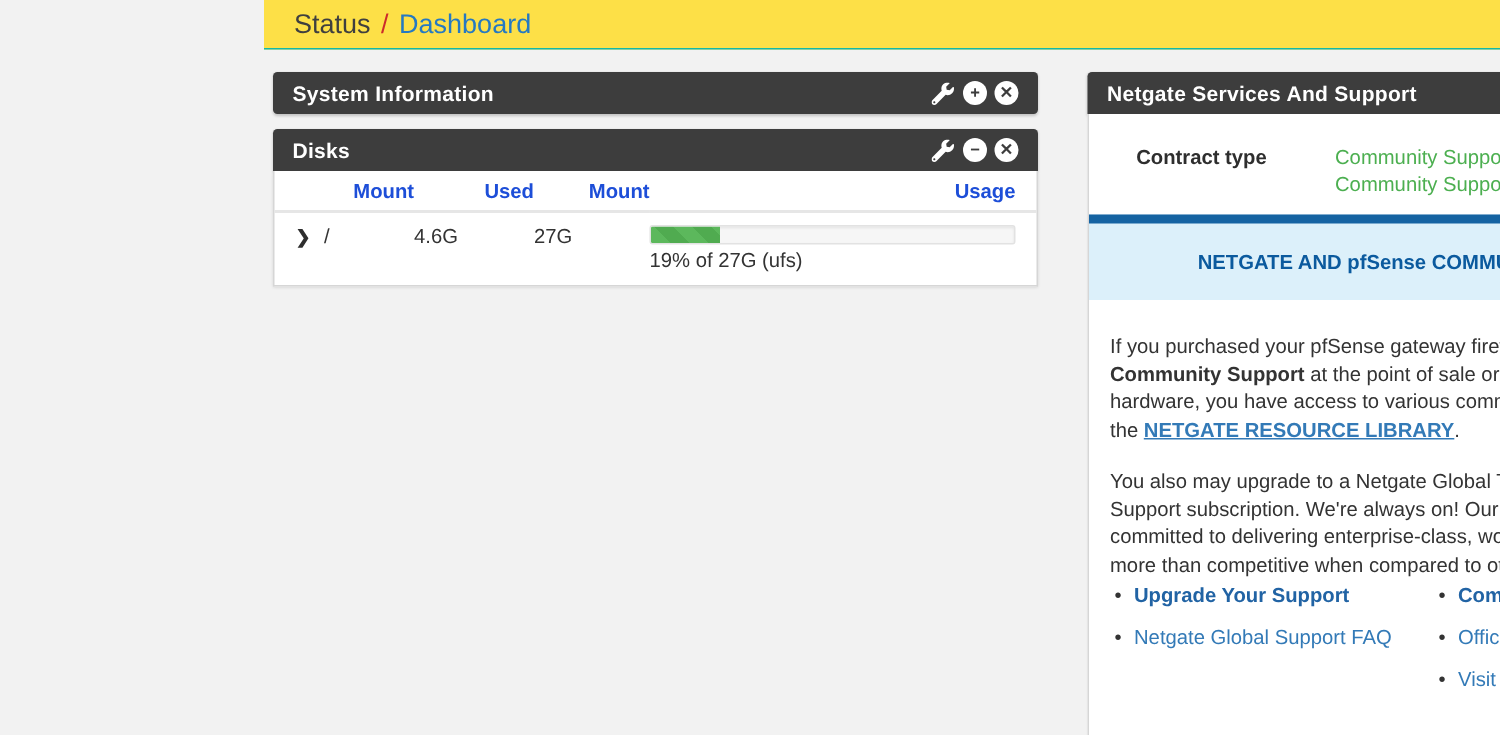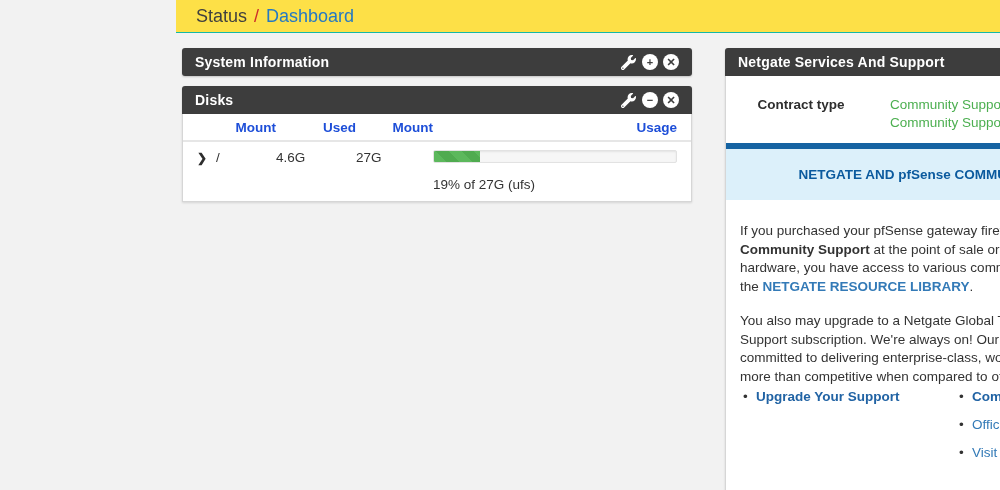--- a/index.html
+++ b/index.html
@@ -59,21 +59,21 @@
   .chev { color:#2e2e2e; font-size:12px; font-weight:bold; margin-right:9px; cursor:pointer; }
 
   .progress {
     height:13px; background:#f6f6f6; border:1px solid #e2e2e2; border-radius:2px;
     box-shadow:inset 0 1px 2px rgba(0,0,0,.08); overflow:hidden;
   }
   .progress-fill {
     height:100%;
     background:repeating-linear-gradient(45deg,#5cb85c,#5cb85c 9px,#50ab50 9px,#50ab50 18px);
   }
-  .usage-caption { margin-top:14px; font-size:13.5px; color:#333; }
+  .usage-caption { margin-top:3px; font-size:13.5px; color:#333; }
 
   
   .right-col { position:absolute; left:725px; top:48px; width:455px; }
   .right-body {
     background:#fff; border:1px solid #d6d6d6; border-top:none;
     box-shadow:0 1px 2px rgba(0,0,0,.12);
     height:600px; overflow:hidden; font-size:13.5px;
   }
   .contract-row { display:flex; padding:20px 14px 11px 14px; }
   .contract-label { flex:0 0 122px; text-align:center; font-weight:bold; color:#2e2e2e; line-height:18px; }
@@ -81,21 +81,21 @@
 
   .banner {
     border-top:6px solid #1563a2; background:#dcf0fa; height:57px;
     display:flex; align-items:center; justify-content:center;
   }
   .banner-text { font-weight:bold; color:#0b5a9e; font-size:13.5px; white-space:nowrap; }
 
   .para { margin:22px 14px 0 14px; line-height:18.5px; }
   .para.p2 { margin-top:16px; }
   .pline { white-space:nowrap; }
-  .blue-link { color:#337ab7; cursor:pointer; }
+  .blue-link { color:#337ab7; cursor:pointer;text-decoration:underline; }
   .blue-link.strong { font-weight:bold; }
 
   .bullets { display:flex; margin:3px 14px 0 14px; }
   .bullets ul { list-style:none; }
   .bullets ul.colL { width:216px; flex:0 0 216px; }
   .bullets li { position:relative; padding-left:16px; line-height:15px; margin-bottom:13px; white-space:nowrap; }
   .bullets li::before { content:"•"; position:absolute; left:3px; color:#333; }
   .bullets li a { color:#337ab7; text-decoration:none; cursor:pointer; }
   .bullets li.lead a { color:#2163a4; font-weight:bold;text-align:center; }
 </style>
@@ -196,20 +196,21 @@
     <div class="para p2">
       <div class="pline">You also may upgrade to a Netgate Global Technical</div>
       <div class="pline">Support subscription. We're always on! Our team is</div>
       <div class="pline">committed to delivering enterprise-class, worldwide</div>
       <div class="pline">more than competitive when compared to others</div>
     </div>
 
     <div class="bullets">
       <ul class="colL">
         <li class="lead"><a>Upgrade Your Support</a></li>
+        <li><a>Netgate Global Support FAQ</a></li>
       </ul>
       <ul class="colR">
         <li class="lead"><a>Community Support Resources</a></li>
         <li><a>Official pfSense Training by Netgate</a></li>
         <li><a>Visit our Web Site</a></li>
       </ul>
     </div>
 
   </div>
 </div>

